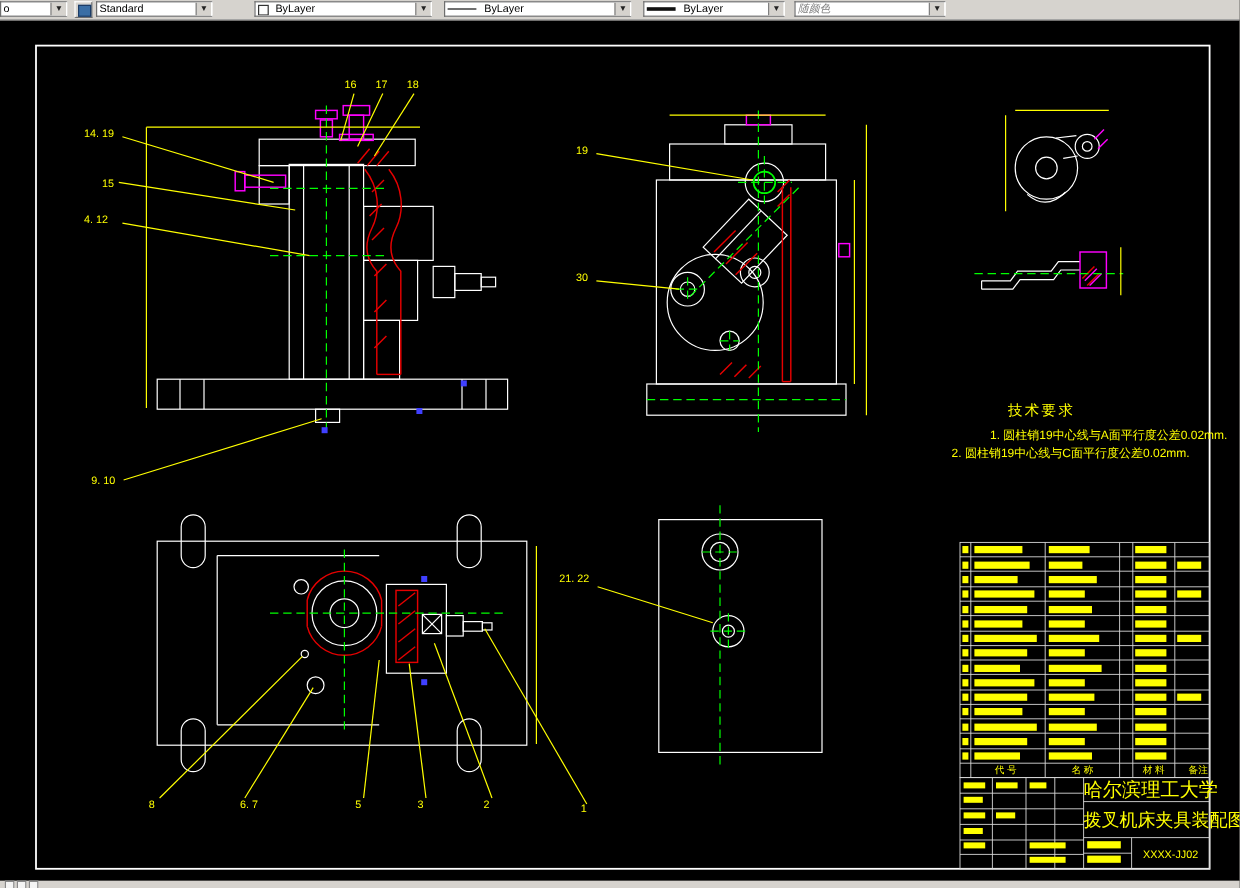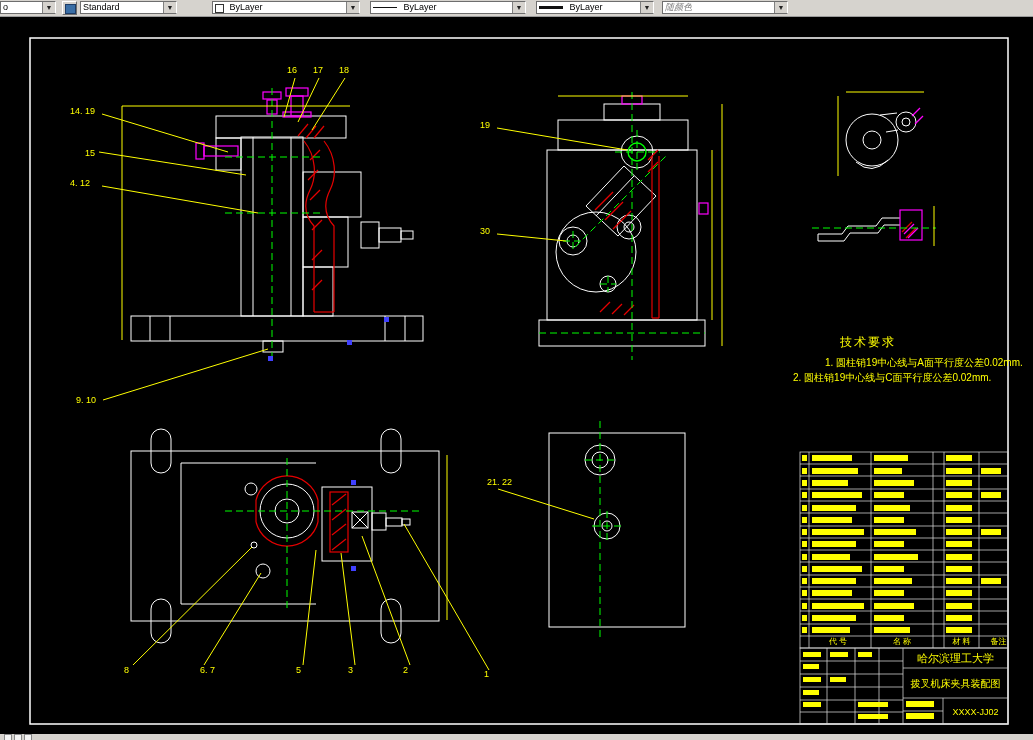--- a/index.html
+++ b/index.html
@@ -21,22 +21,22 @@
   .lweight{display:inline-block;width:24px;height:0;border-top:3px solid #111;margin:4px 2px 0 2px;vertical-align:top;}
   
   .canvas{position:absolute;left:0;top:16px;width:1033px;height:718px;background:#000;z-index:1;}
   svg.linework{position:absolute;left:0;top:0;z-index:10;pointer-events:none;}
   
   .overlay{position:absolute;left:0;top:0;width:1033px;height:740px;z-index:20;pointer-events:none;text-decoration:underline;}
   .callout{position:absolute;color:#ffff00;font-size:9px;line-height:9px;white-space:nowrap;}
   .techreq-title{position:absolute;left:840px;top:334px;color:#ffff00;font-size:12px;white-space:nowrap;letter-spacing:2px;}
   .techreq-item{position:absolute;color:#ffff00;font-size:10px;white-space:nowrap;}
   .bom-h{position:absolute;top:636px;height:11px;line-height:11px;color:#ffff00;font-size:8px;text-align:center;white-space:nowrap;}
-  .tb-org{position:absolute;left:903px;top:650px;width:105px;height:17px;line-height:17px;color:#ffff00;font-size:11px;text-align:center;white-space:nowrap;}
-  .tb-title{position:absolute;left:903px;top:671px;width:105px;height:26px;line-height:26px;color:#ffff00;font-size:10px;text-align:center;white-space:nowrap;}
+  .tb-org{position:absolute;left:903px;top:650px;width:105px;height:17px;line-height:17px;color:#ffff00;font-size:16px;text-align:center;white-space:nowrap;}
+  .tb-title{position:absolute;left:903px;top:671px;width:105px;height:26px;line-height:26px;color:#ffff00;font-size:15px;text-align:center;white-space:nowrap;}
   .tb-code{position:absolute;left:943px;top:703px;width:65px;height:19px;line-height:19px;color:#ffff00;font-size:9px;text-align:center;white-space:nowrap;}
   
   .statusbar{position:absolute;left:0;top:734px;width:1033px;height:6px;background:#d6d3ce;z-index:40;}
   .statusbar .dot{position:absolute;top:0px;width:6px;height:5px;background:#f4f4f4;border:1px solid #888;}
 </style>
 </head>
 <body>
 
 <div class="toolbar">
   <div class="combo" style="left:0px;width:56px;">
@@ -411,21 +411,21 @@
   <div class="callout" style="left:480px;top:121px;">19</div>
   <div class="callout" style="left:480px;top:227px;">30</div>
 
   <div class="callout" style="left:124px;top:666px;">8</div>
   <div class="callout" style="left:190px;top:666px;padding-left:10px;">6. 7</div>
   <div class="callout" style="left:296px;top:666px;">5</div>
   <div class="callout" style="left:348px;top:666px;">3</div>
   <div class="callout" style="left:403px;top:666px;">2</div>
   <div class="callout" style="left:484px;top:670px;">1</div>
 
-  <div class="callout" style="left:466px;top:478px;margin-left:21px;">21. 22</div>
+  <div class="callout" style="left:466px;top:478px;">21. 22</div>
 
   <div class="techreq-title">技术要求</div>
   <div class="techreq-item" style="left:793px;top:356px;margin-left:32px;">1.  圆柱销19中心线与A面平行度公差0.02mm.</div>
   <div class="techreq-item" style="left:793px;top:371px;">2.  圆柱销19中心线与C面平行度公差0.02mm.</div>
 
   <div class="bom-h" style="left:809px;width:58px;">代  号</div>
   <div class="bom-h" style="left:871px;width:62px;">名  称</div>
   <div class="bom-h" style="left:944px;width:35px;">材  料</div>
   <div class="bom-h" style="left:979px;width:39px;">备注</div>
 

